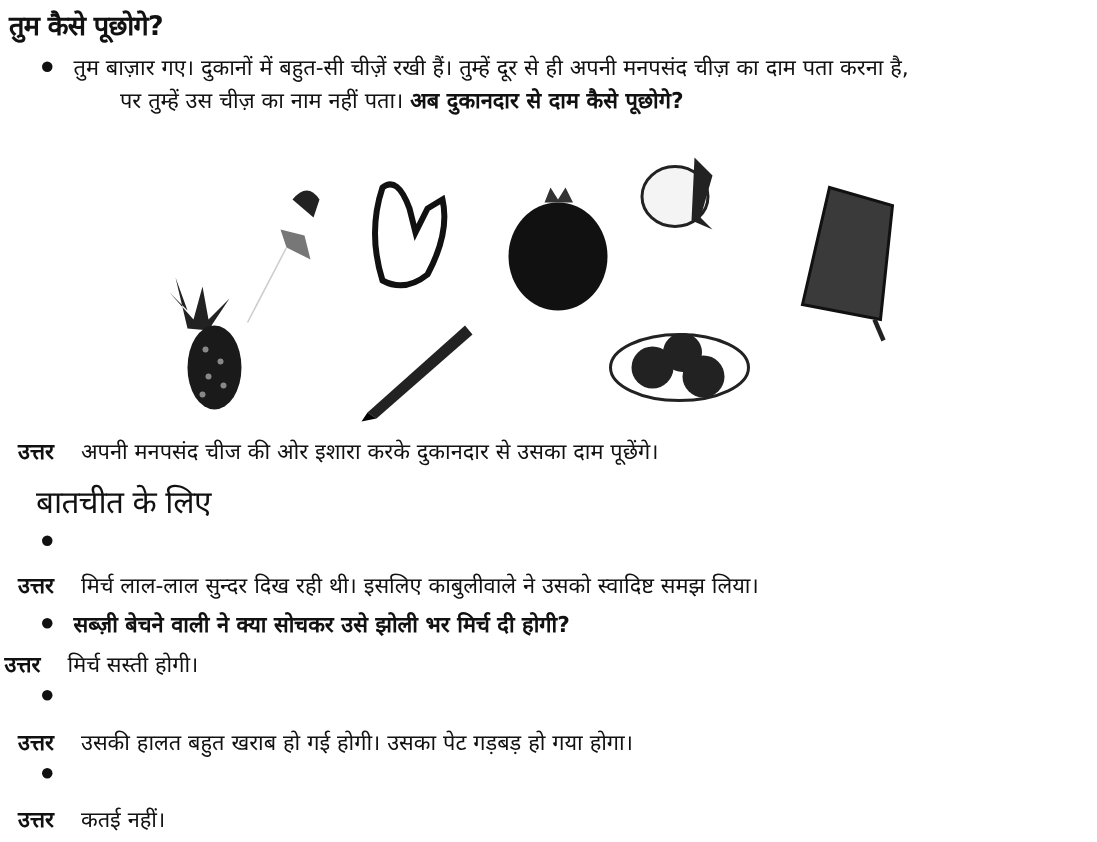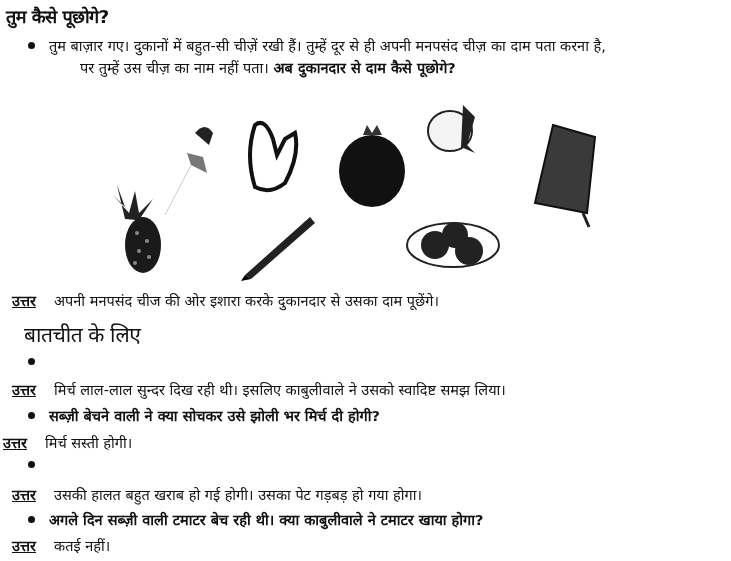--- a/index.html
+++ b/index.html
@@ -8,21 +8,21 @@
     font-family: "DejaVu Sans", "Liberation Sans", sans-serif;
     color: #111111;
   }
   .abs { position: absolute; white-space: nowrap; }
   .h1 { font-size: 18px; font-weight: bold; letter-spacing: -0.5px; text-align: right; }
   .h2 { font-size: 21px; font-weight: normal; letter-spacing: -0.5px; margin-left: 18px; }
   .para { font-size: 14.5px; line-height: 21px; }
   .q { font-size: 14.5px; font-weight: bold; }
   .a { font-size: 14.5px; }
   .bullet { display: inline-block; width: 7px; height: 7px; border-radius: 50%; background: #111; margin-right: 14px; vertical-align: middle; position: relative; top: -2px; }
-  .ans-label { display: inline-block; width: 42px; font-weight: bold; text-decoration: underline; }
+  .ans-label { display: inline-block; width: 42px; font-weight: bold; }
   .b { font-weight: bold; }
   .illus { position: absolute; left: 95px; top: 95px; width: 560px; height: 190px; }
 </style>
 </head>
 <body>
 
 <div>
 
   <div class="abs h1" style="left:6px; top:4px;">तुम कैसे पूछोगे?</div>
 
@@ -107,19 +107,19 @@
   </div>
 
   <div class="abs q" style="left:28px; top:457px;">
     <span class="bullet"></span>
   </div>
   <div class="abs a" style="left:12px; top:484px;">
     <span class="ans-label">उत्तर</span><span>उसकी हालत बहुत खराब हो गई होगी। उसका पेट गड़बड़ हो गया होगा।</span>
   </div>
 
   <div class="abs q" style="left:28px; top:509px;">
-    <span class="bullet"></span><span>अगले दिन सब्ज़ी वाली टमाटर बेच रही थी। क्या काबुलीवाले ने टमाटर खाया होगा?</span>
+    <span class="bullet"></span>
   </div>
   <div class="abs a" style="left:12px; top:535px;">
     <span class="ans-label">उत्तर</span><span>कतई नहीं।</span>
   </div>
 
 </div>
 
 </body></html>

